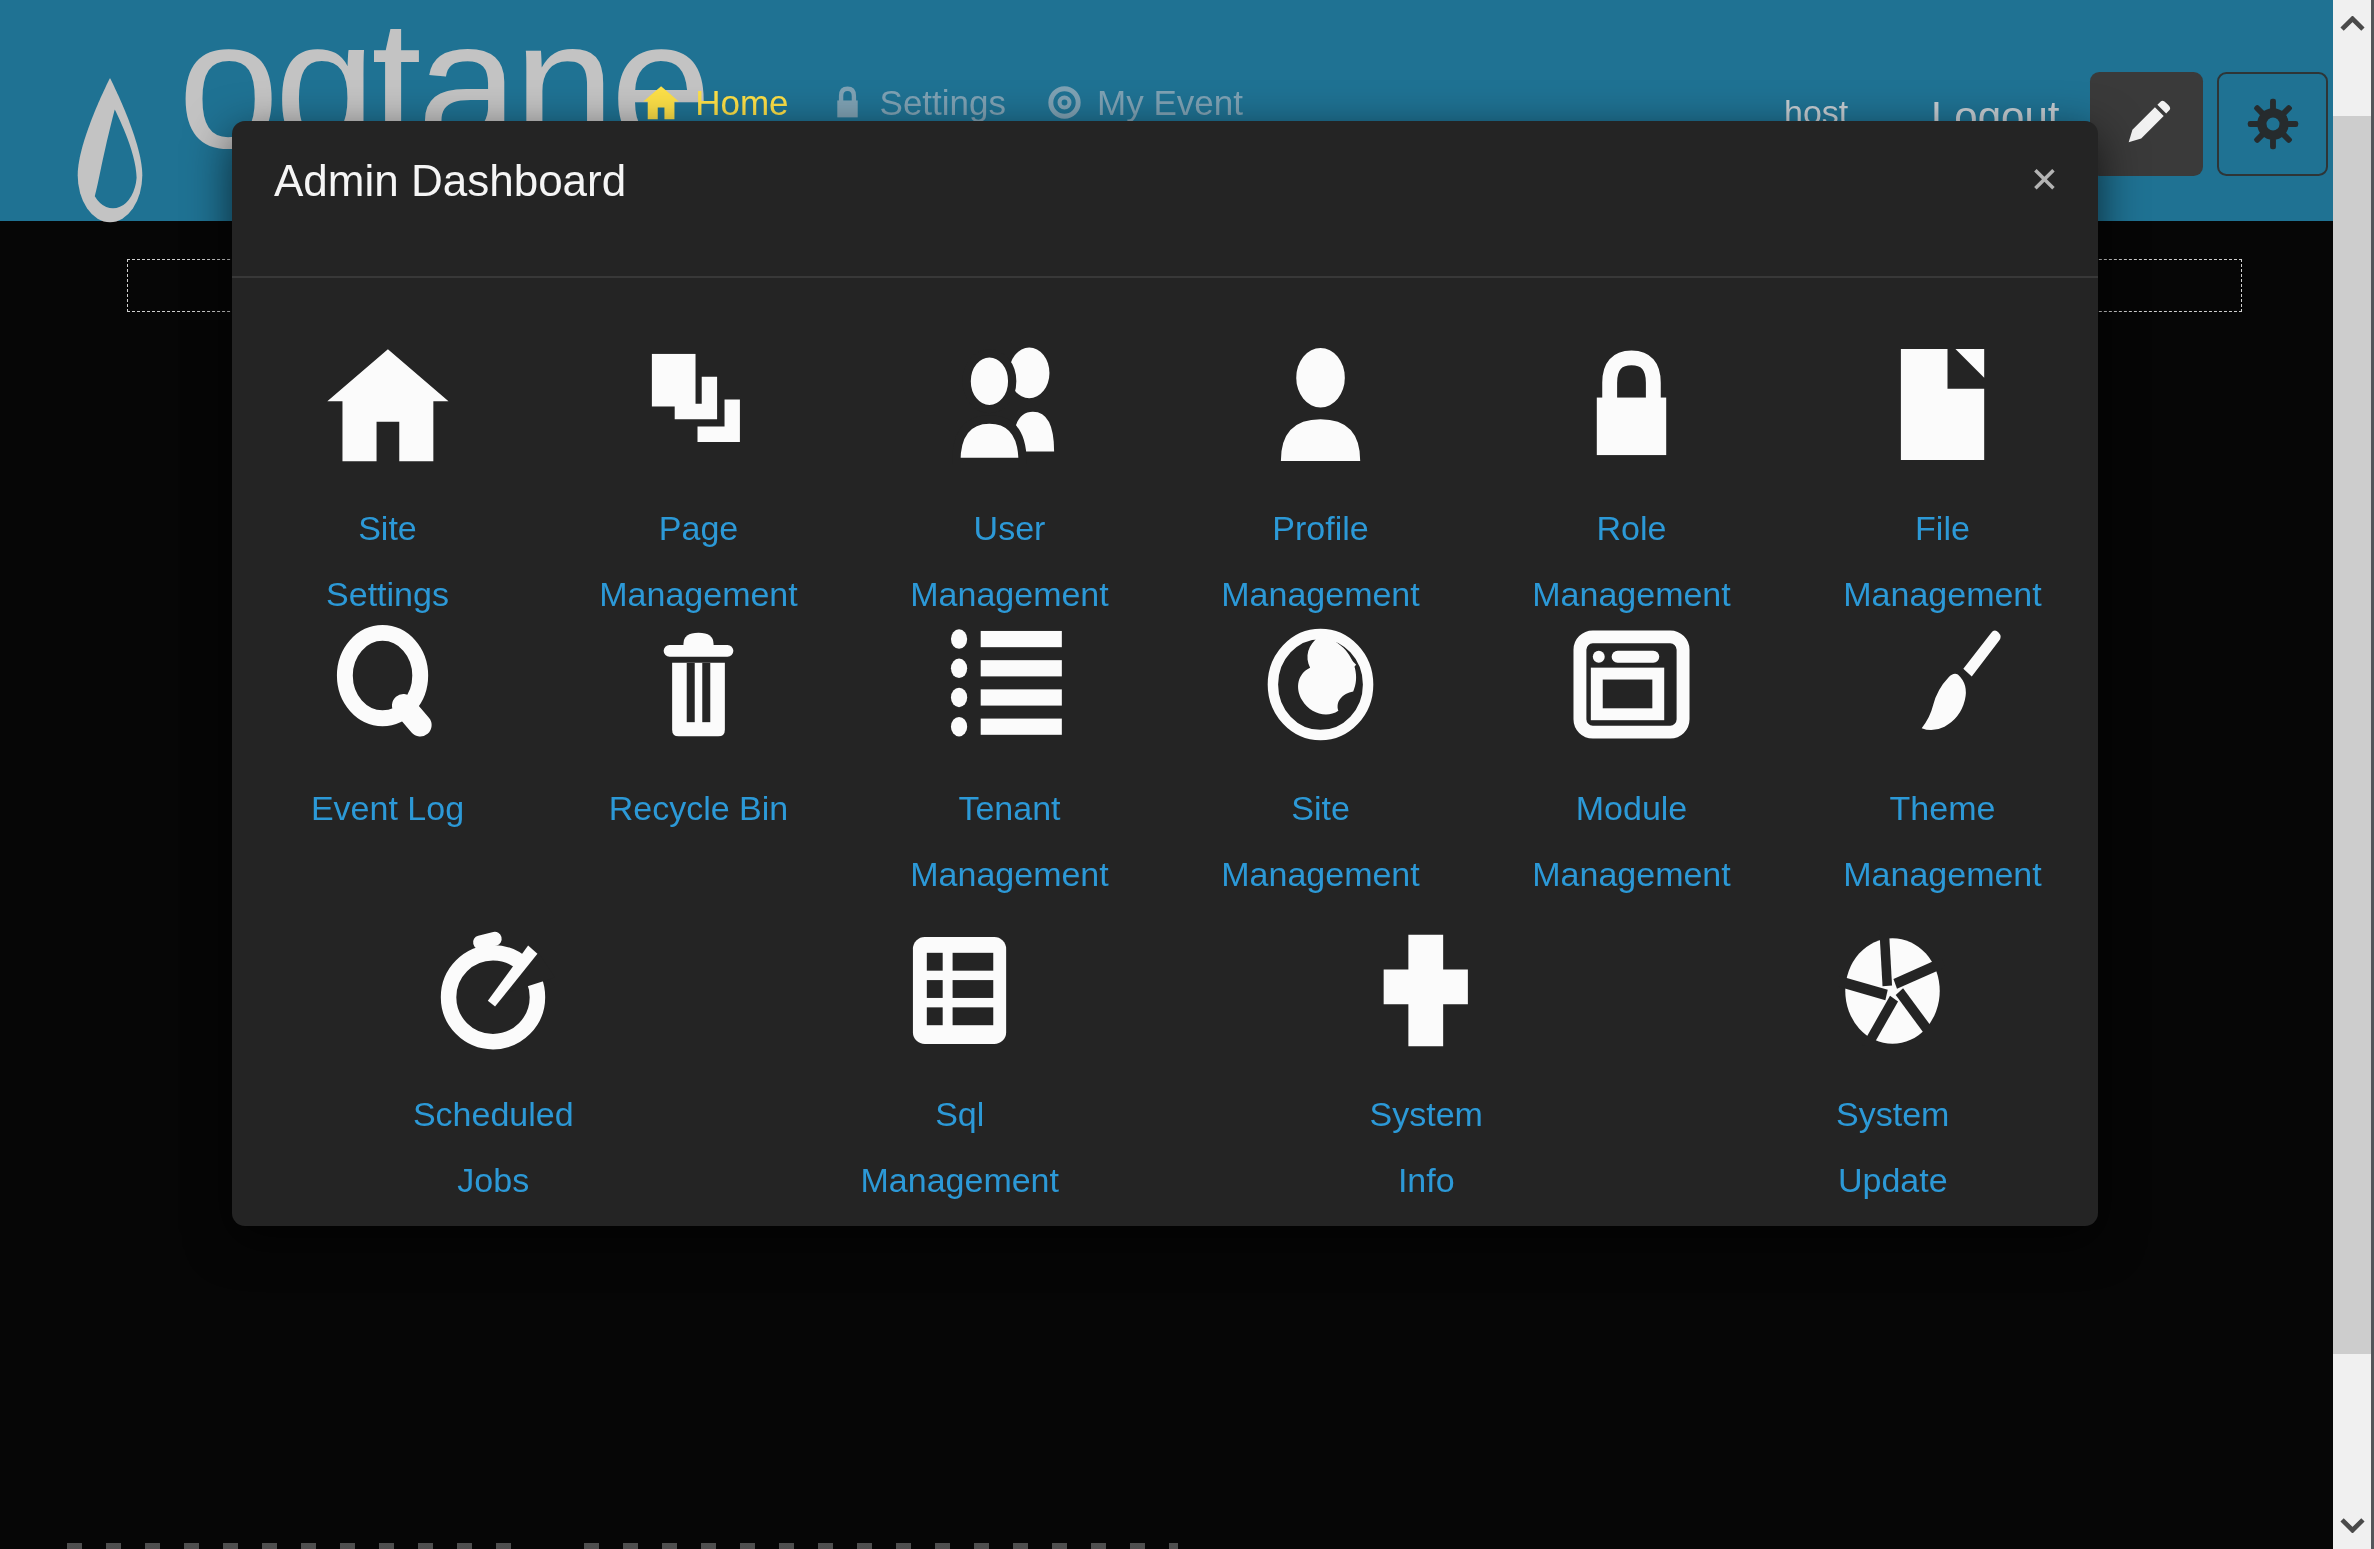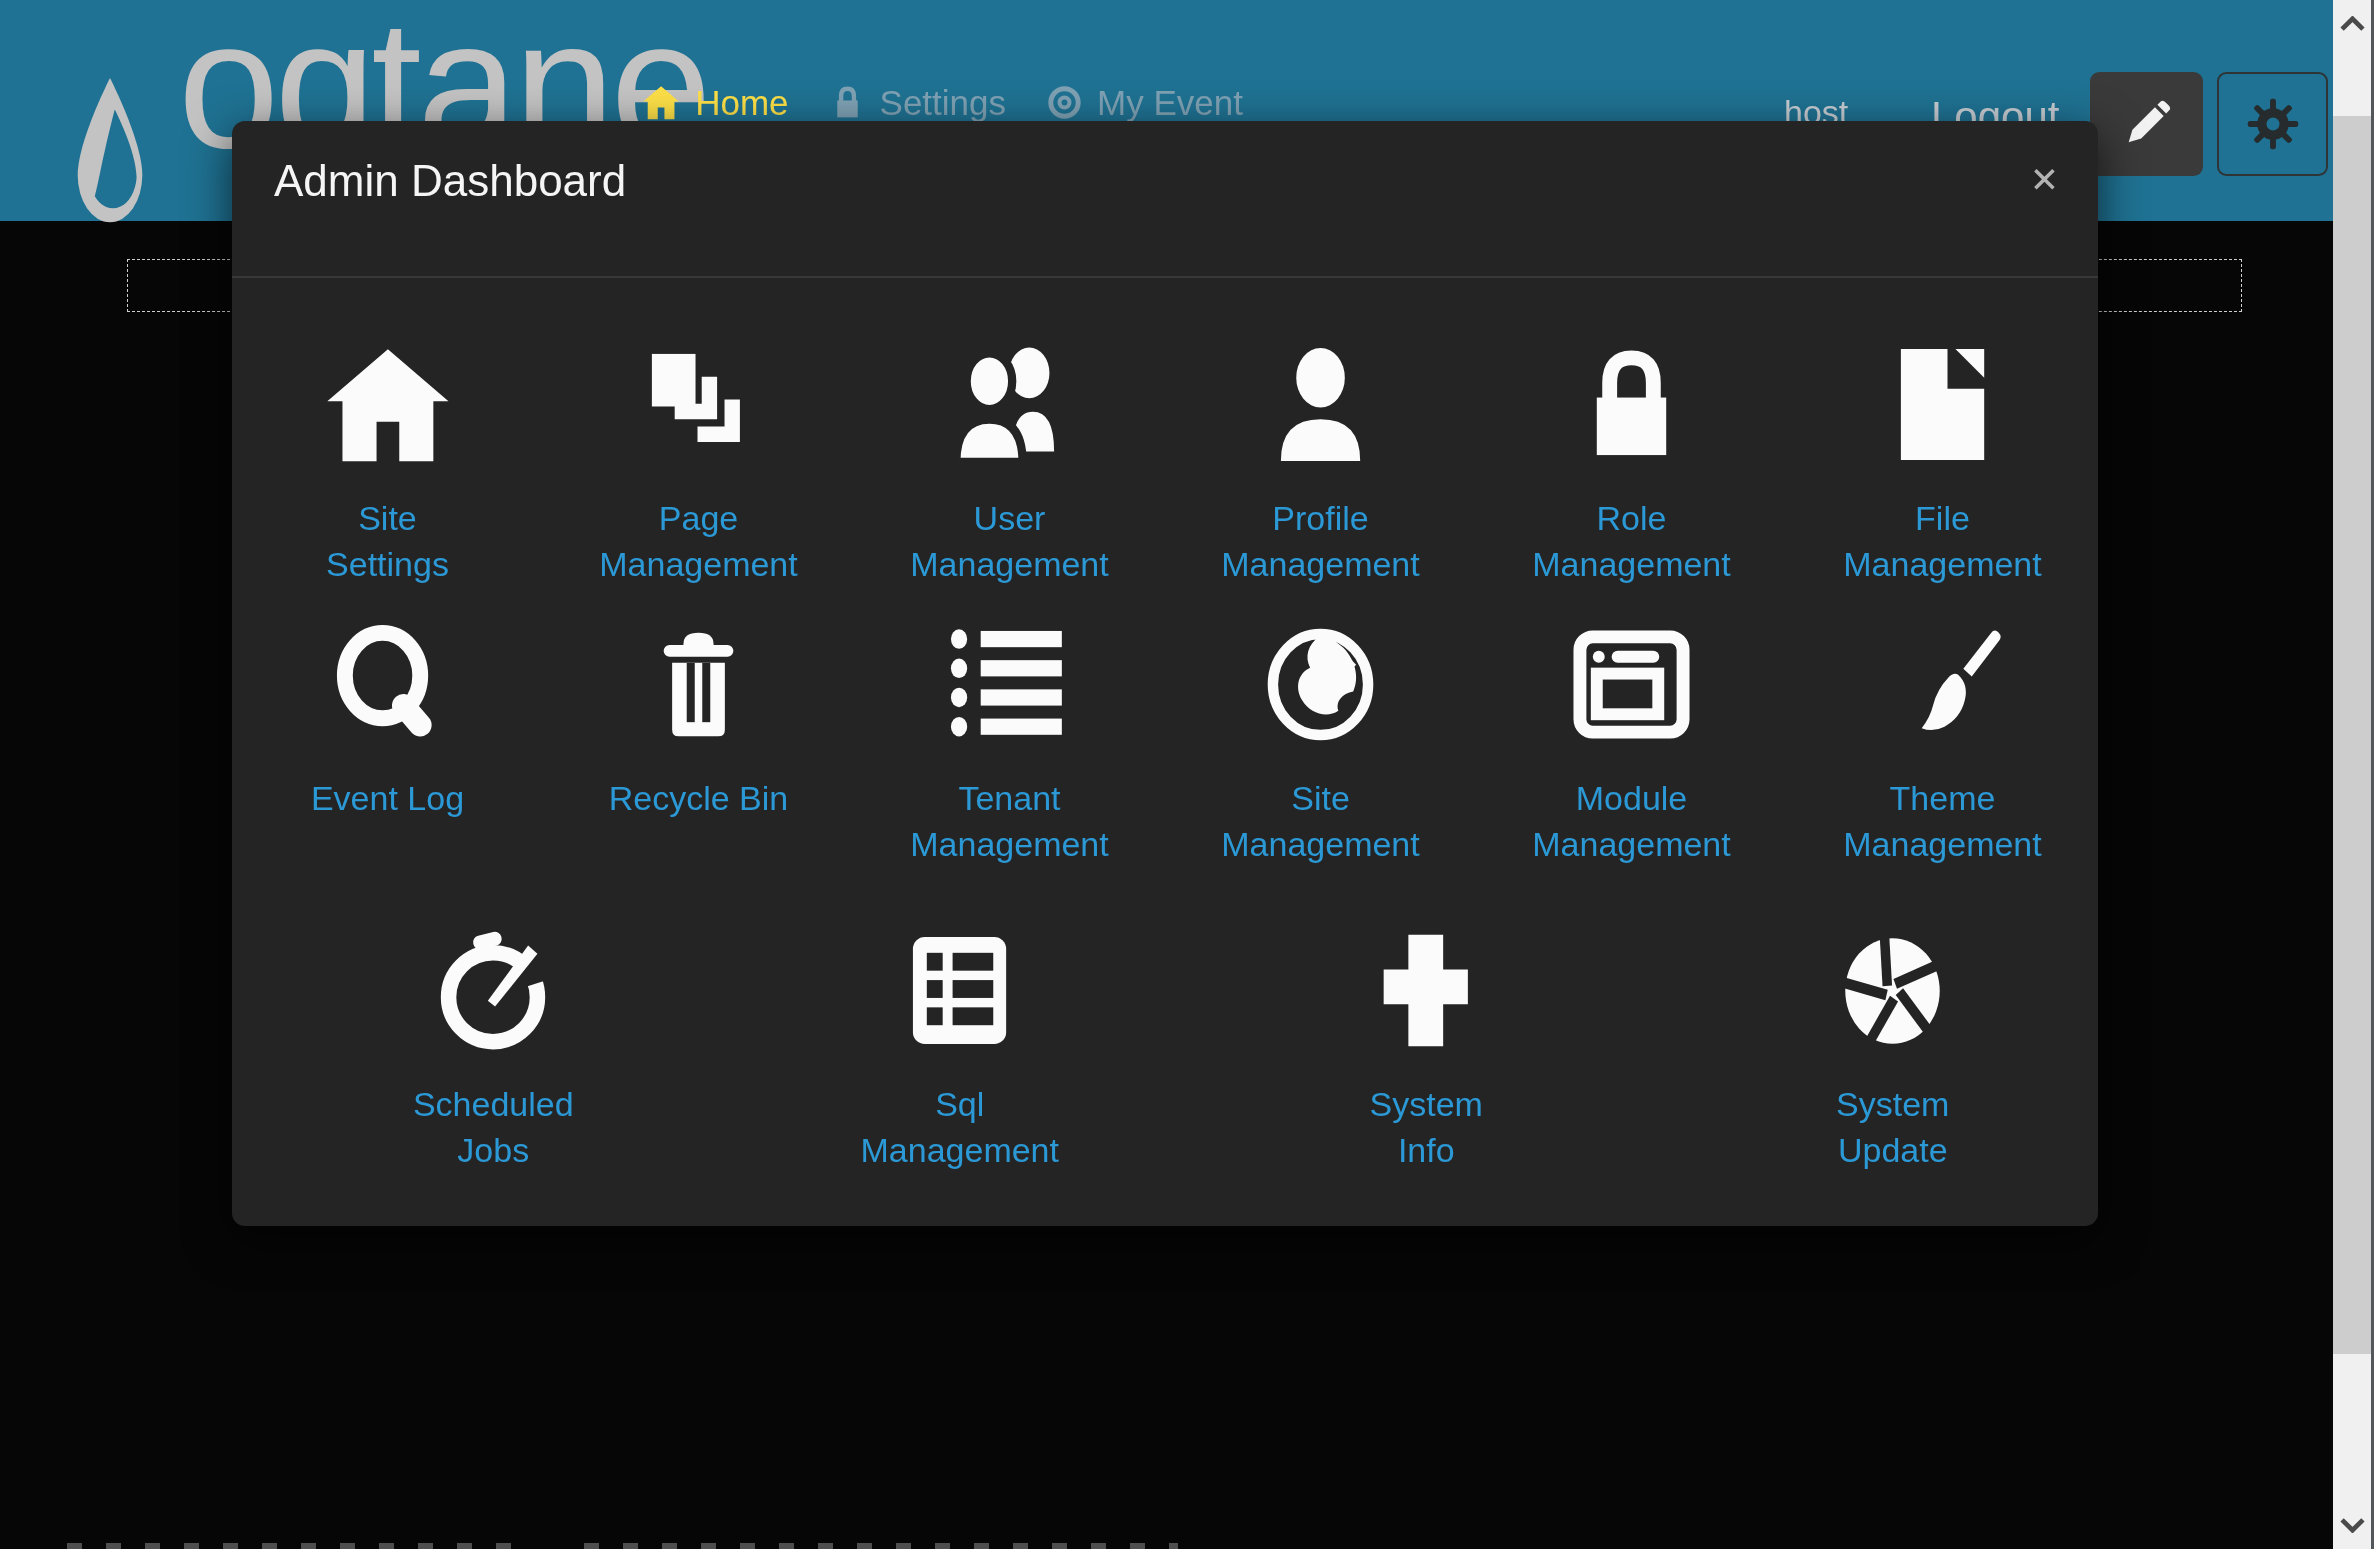--- a/index.html
+++ b/index.html
@@ -34,21 +34,21 @@
   #modal-close{position:absolute;right:39px;top:41px;font-size:35px;color:#b3b3b3;cursor:pointer;line-height:1;}
   #modal-divider{position:absolute;left:0;top:155px;width:100%;height:1.9px;background:#383838;}
   .tile-row{position:absolute;left:0;width:100%;display:flex;}
   #row-0{top:223px;} #row-1{top:503px;} #row-2{top:809px;margin-left:28px;}
   .tile{flex:1 1 0;display:flex;flex-direction:column;align-items:center;cursor:pointer;}
   .icon-box{height:121px;display:flex;align-items:center;justify-content:center;color:#fbfbfb;}
   .icon-box svg{height:119px;width:auto;display:block;}
   .icon-box svg[data-name="aperture-icon"]{height:122px;width:109px;}
   .icon-box svg[data-name="timer-icon"]{height:124px;}
   .icon-box svg[data-name="trash-icon"]{height:113px;}
-  .tile-label{margin-top:30px;font-size:34px;line-height:46px;color:#2c99d7;text-align:center;}
+  .tile-label{margin-top:30px;font-size:34px;line-height:66px;color:#2c99d7;text-align:center;}
 
   
   #scrollbar{position:absolute;right:3.7px;top:0;width:38px;height:1549px;background:#f0f0f0;z-index:20;}
   #sb-thumb{position:absolute;left:0;top:116px;width:38px;height:1238px;background:#cdcdcd;}
   .sb-btn{position:absolute;left:0;width:38px;height:48px;display:flex;align-items:center;justify-content:center;color:#4a4a4a;}
   #sb-up{top:0;} #sb-down{bottom:0;}
   .sb-btn svg{width:25px;height:16px;}
   #window-edge{position:absolute;right:0;top:0;width:3.7px;height:1549px;background:#53565a;z-index:30;}
 
   

